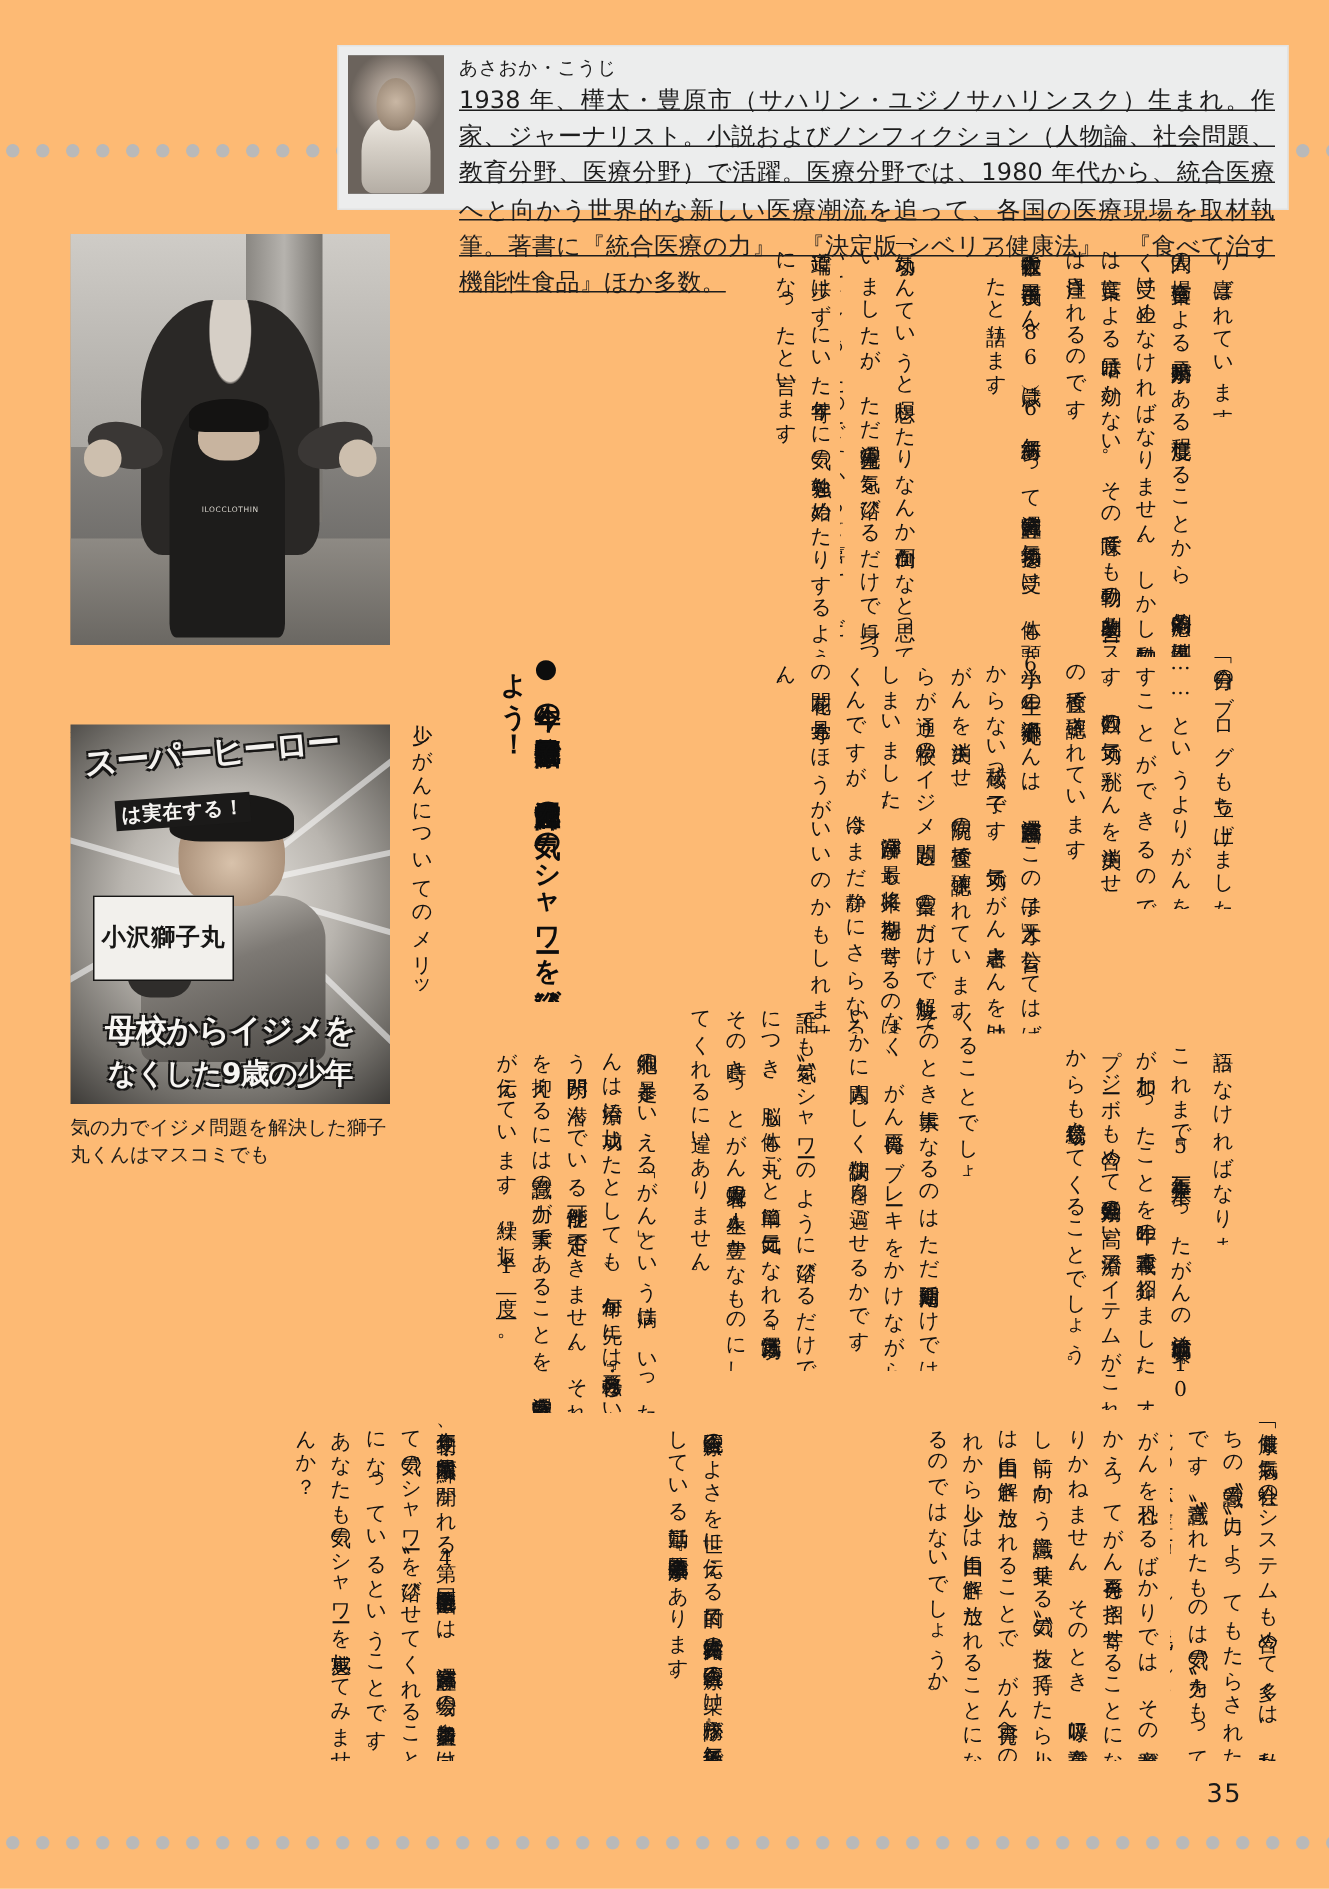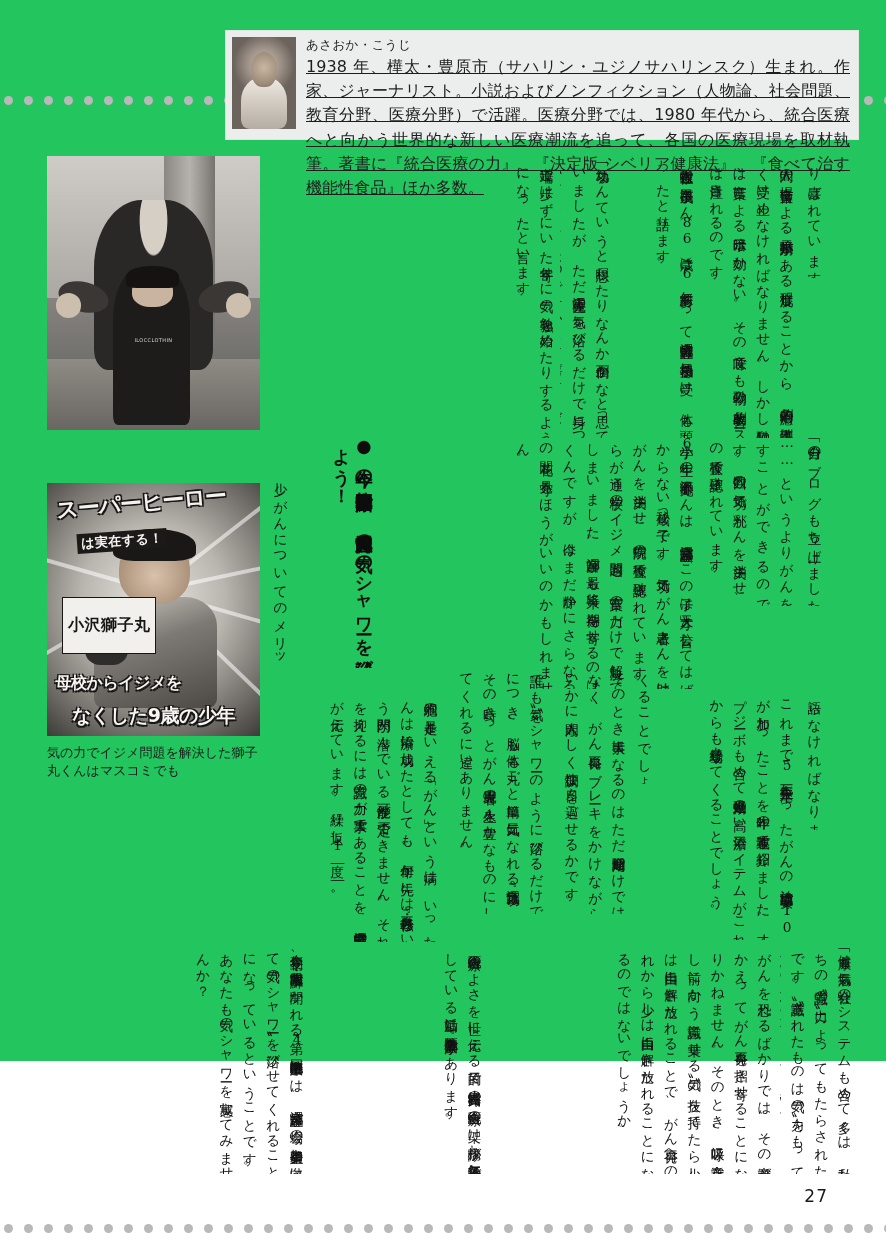--- a/index.html
+++ b/index.html
@@ -3,21 +3,21 @@
 <meta charset="utf-8">
 <style>
   html,body{margin:0;padding:0;}
   body{
     width:886px;height:1259px;
     background:#ffffff;
     font-family:"DejaVu Serif","Liberation Serif",serif;
     position:relative;
     overflow:hidden;
   }
-  .page{position:absolute;left:0;top:0;width:886px;height:1061px;background:#22c55e;}
+  .page{position:absolute;left:0;top:0;width:886px;height:1259px;background:#fdba74;}
 
   
   .dotband{position:absolute;display:flex;align-items:center;}
   .dotband .dot{
     width:9px;height:9px;border-radius:50%;
     background:#b9b9b9;margin-right:11px;flex:0 0 auto;
   }
   #dotband-top{left:4px;top:94px;width:882px;height:12px;overflow:hidden;}
   #dotband-bottom{left:4px;top:1222px;width:882px;height:12px;overflow:hidden;}
 
@@ -126,23 +126,23 @@
     font-weight:bold;font-size:13px;color:#f6f4f1;background:#1b1a19;
     padding:1px 4px;transform:rotate(-4deg);letter-spacing:.5px;
   }
   #poster-name{
     position:absolute;left:7%;top:45%;z-index:3;
     font-family:"DejaVu Sans","Liberation Sans",sans-serif;
     font-weight:bold;font-size:16px;color:#171615;background:#f2f0ec;
     border:1.5px solid #171615;padding:17px 5px;letter-spacing:.5px;
   }
   #poster-line1{
-    position:absolute;left:4%;top:75%;width:92%;z-index:3;text-align:left;
-    font-family:"DejaVu Sans","Liberation Sans",sans-serif;
-    font-weight:bold;font-size:16px;color:#f7f5f2;letter-spacing:-.5px;
+    position:absolute;left:4%;top:75%;width:92%;z-index:3;text-align:center;
+    font-family:"DejaVu Sans","Liberation Sans",sans-serif;
+    font-weight:bold;font-size:21px;color:#f7f5f2;letter-spacing:-.5px;
     text-shadow:-1.5px -1.5px 0 #171615,1.5px -1.5px 0 #171615,-1.5px 1.5px 0 #171615,1.5px 1.5px 0 #171615;
   }
   #poster-line2{
     position:absolute;left:4%;top:87%;width:92%;z-index:3;text-align:center;
     font-family:"DejaVu Sans","Liberation Sans",sans-serif;
     font-weight:bold;font-size:19px;color:#f7f5f2;letter-spacing:-.5px;
     text-shadow:-1.5px -1.5px 0 #171615,1.5px -1.5px 0 #171615,-1.5px 1.5px 0 #171615,1.5px 1.5px 0 #171615;
   }
 
   #caption-2{
@@ -342,14 +342,14 @@
   <div class="vtext" style="left:268px;top:692px;width:174px;height:250px;">細胞の暴走といえる「がん」という病は、いったんは治療に成功したとしても、何年か先には『再発・転移』という関門が潜んでいる可能性が否定できません。それを抑えるには意識の力が大事であることを、宮澤気豊師の言葉が伝えています。繰り返し1度――。</div>
   <div class="vtext" style="left:268px;top:472px;width:24px;height:190px;">少しがんについてのメリットも</div>
 
   <div class="vtext" style="left:800px;top:690px;width:26px;height:140px;">語らなければなりません。</div>
   <div class="vtext" style="left:700px;top:690px;width:98px;height:250px;">これまで『5年生存率』一本だったがんの治癒成功目安に『10年生存率』が加わったことを昨年の本連載で紹介しました。オプジーボも含めて延命効果の高い治療アイテムがこれからも続々登場してくることでしょう。</div>
   <div class="vtext" style="left:780px;top:944px;width:76px;height:230px;">「健康も病気も社会のシステムも含めて多くは、私たちの〝意識の力〟によってもたらされた産物です。〝意識〟されたものは〝気の力〟をもって実現への意志と方向性を与えられ、具現化されることになるのです」</div>
   <div class="vtext" style="left:540px;top:944px;width:236px;height:230px;">がんを恐れるばかりでは、その意識がかえってがん再発を招き寄せることになりかねません。そのとき、呼吸に意識を集中し前に向かう意識に乗せる〝気〟の技を持てたら少しは自由に解き放たれることで、がん再発への恐れから少しは自由に解き放たれることになるのではないでしょうか。</div>
   <div class="vtext" style="left:312px;top:944px;width:174px;height:230px;">統合医療のよさを世に伝える目的で赤岩真祐氏の『統合医療の架け橋隊』が毎年各地で開催している活動に『統合医療甲子園』があります。</div>
   <div class="vtext" style="left:132px;top:944px;width:176px;height:230px;">今年初夏、熊本県・阿蘇で開かれる『第4回統合医療甲子園』には、宮澤気豊師が会場の参加者全員に向けて〝気のシャワー〟を浴びせてくれることになっているということです。あなたも気のシャワーを実感してみませんか？</div>
 
-  <div id="page-number">27</div>
+  <div id="page-number">35</div>
 </div>
 
 </body></html>

